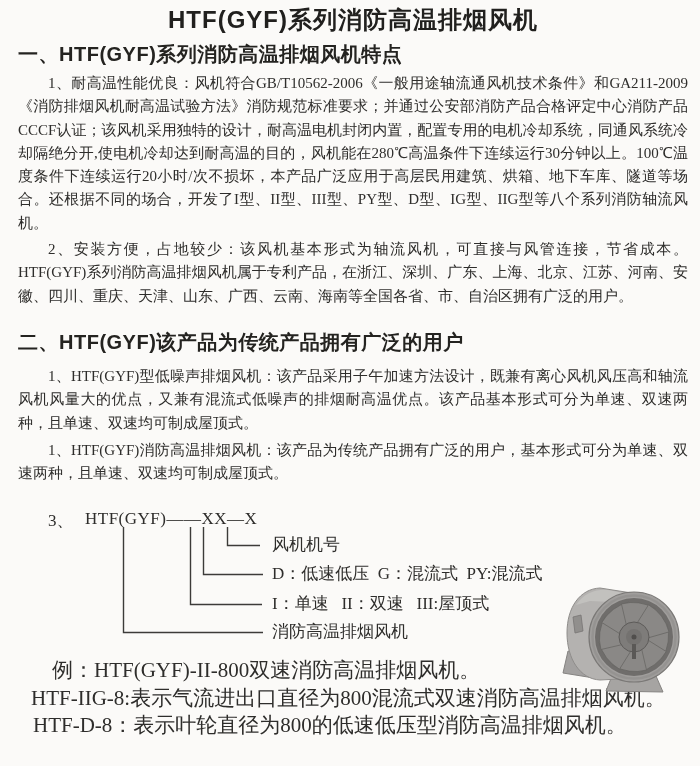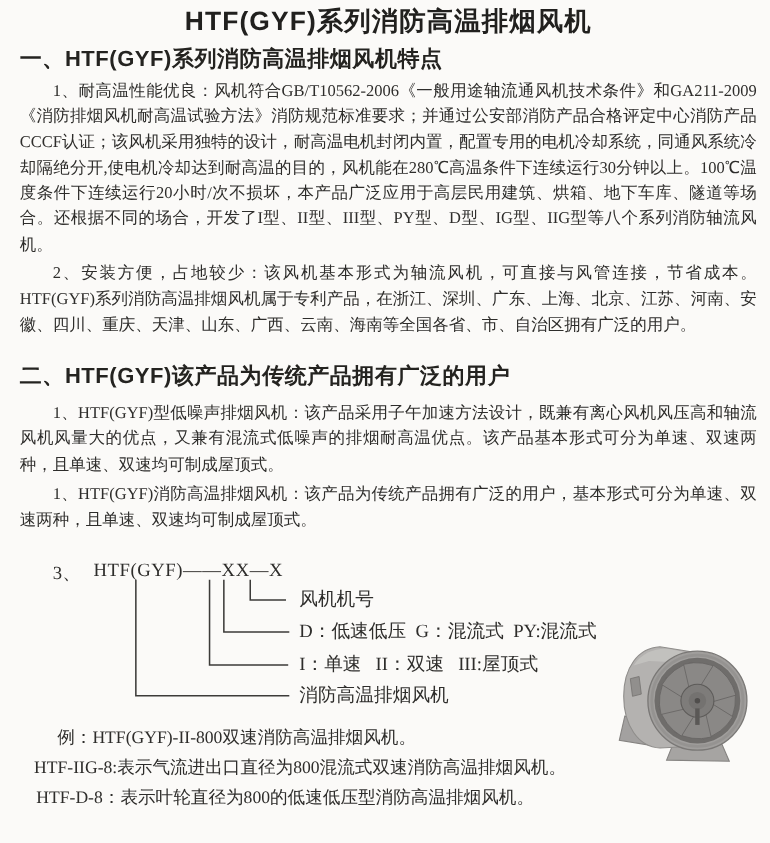--- a/index.html
+++ b/index.html
@@ -91,21 +91,21 @@
     position: absolute;
     left: 538px;
     top: 73px;
     width: 134px;
     height: 114px;
   }
 
   
   .examples {
     margin-top: 9px;
-    font-size: 16px;
+    font-size: 21px;
     line-height: 27.5px;
   }
   .ex-1 { padding-left: 34px; }
   .ex-2 { padding-left: 13px; }
   .ex-3 { padding-left: 15px; }
 </style>
 </head>
 <body>
 
 <div class="page">

